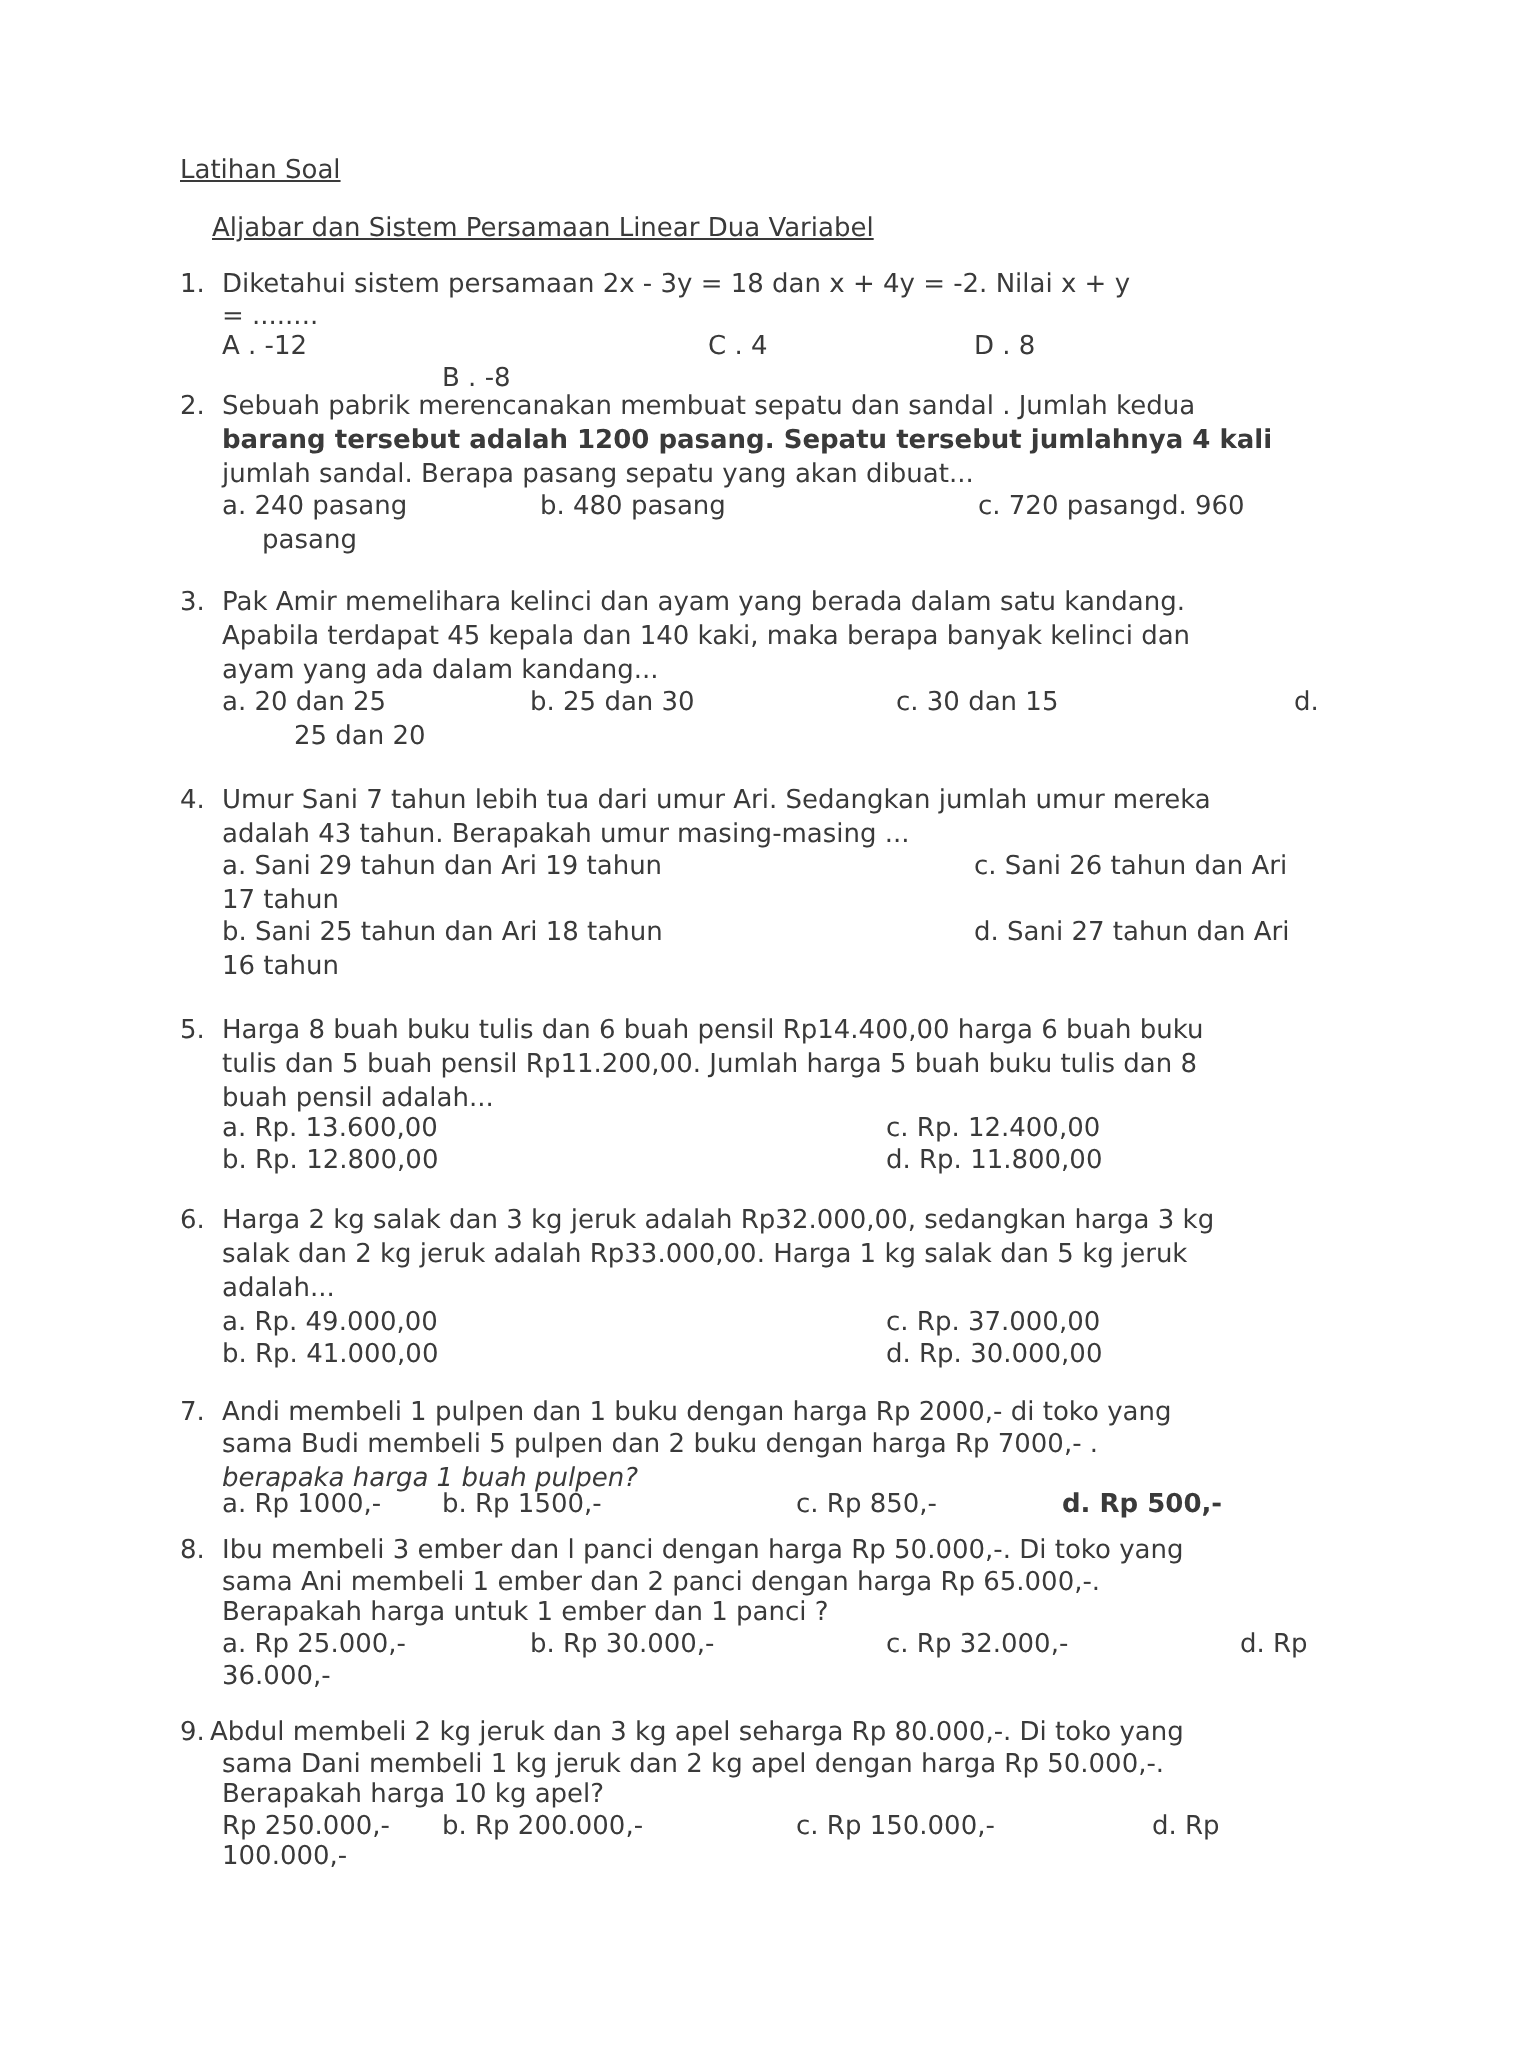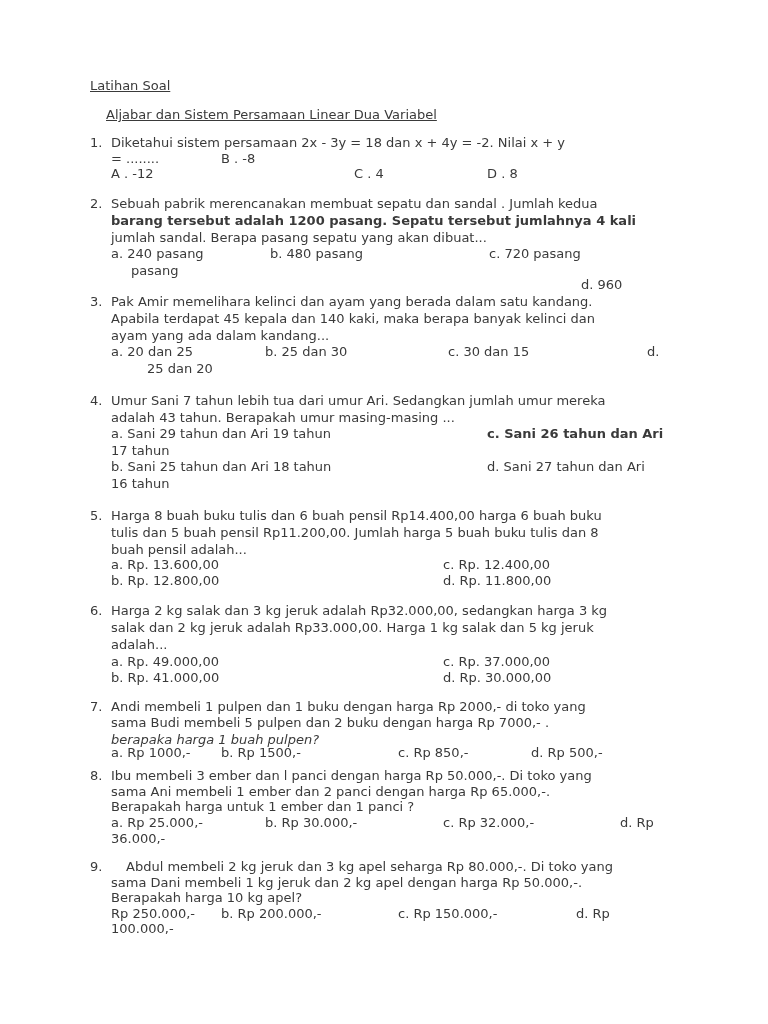--- a/index.html
+++ b/index.html
@@ -17,55 +17,55 @@
 
 <div>
   <div class="line u" style="left:90px;top:78px;">Latihan Soal </div>
   <div class="line u" style="left:106px;top:107px;">Aljabar dan Sistem Persamaan Linear Dua Variabel</div>
 
   <div>
     <div class="line" style="left:90px;top:135px;">1.</div>
     <div class="line" style="left:111px;top:135px;"> Diketahui sistem persamaan 2x - 3y = 18 dan x + 4y = -2. Nilai x + y</div>
     <div class="line" style="left:111px;top:151px;">= ........</div>
     <div class="opt" style="left:111px;top:166px;">A . -12</div>
-    <div class="opt" style="left:221px;top:151px;">B . -8</div>
+    <div class="opt" style="left:221px;top:182px;">B . -8</div>
     <div class="opt" style="left:354px;top:166px;">C . 4</div>
     <div class="opt" style="left:487px;top:166px;">D . 8</div>
   </div>
 
   <div>
     <div class="line" style="left:90px;top:196px;">2.</div>
     <div class="line" style="left:111px;top:196px;">Sebuah pabrik merencanakan membuat sepatu dan sandal . Jumlah kedua</div>
     <div class="line" style="left:111px;top:213px;font-weight:bold;">barang tersebut adalah 1200 pasang. Sepatu tersebut jumlahnya 4 kali</div>
     <div class="line" style="left:111px;top:230px;">jumlah sandal. Berapa pasang sepatu  yang akan dibuat...</div>
     <div class="opt" style="left:111px;top:246px;">a.  240 pasang</div>
     <div class="opt" style="left:270px;top:246px;">b. 480 pasang</div>
     <div class="opt" style="left:448px;top:246px;margin-left:41px;">c. 720 pasang</div>
-    <div class="opt" style="left:581px;top:246px;margin-top:31px;">d. 960</div>
+    <div class="opt" style="left:581px;top:246px;">d. 960</div>
     <div class="opt" style="left:131px;top:263px;">pasang</div>
   </div>
 
   <div>
     <div class="line" style="left:90px;top:294px;">3.</div>
     <div class="line" style="left:111px;top:294px;">Pak Amir memelihara kelinci dan ayam yang berada dalam satu kandang.</div>
     <div class="line" style="left:111px;top:311px;">Apabila terdapat 45 kepala dan 140 kaki, maka berapa banyak kelinci dan</div>
     <div class="line" style="left:111px;top:328px;">ayam yang ada dalam kandang...</div>
     <div class="opt" style="left:111px;top:344px;">a.  20 dan 25</div>
     <div class="opt" style="left:265px;top:344px;">b. 25 dan 30</div>
     <div class="opt" style="left:448px;top:344px;">c. 30  dan 15</div>
     <div class="opt" style="left:647px;top:344px;">d.</div>
     <div class="opt" style="left:147px;top:361px;">25 dan 20</div>
   </div>
 
   <div>
     <div class="line" style="left:90px;top:393px;">4.</div>
     <div class="line" style="left:111px;top:393px;">Umur Sani 7 tahun lebih tua dari umur Ari. Sedangkan jumlah umur mereka</div>
     <div class="line" style="left:111px;top:410px;">adalah 43 tahun. Berapakah umur masing-masing ...</div>
     <div class="opt" style="left:111px;top:426px;">a. Sani 29 tahun dan Ari 19 tahun</div>
-    <div class="opt" style="left:487px;top:426px;font-weight:bold;">c. Sani 26 tahun dan Ari</div>
+    <div class="opt" style="left:487px;top:426px;">c. Sani 26 tahun dan Ari</div>
     <div class="opt" style="left:111px;top:443px;">17 tahun</div>
     <div class="opt" style="left:111px;top:459px;">b. Sani 25 tahun dan Ari 18 tahun</div>
     <div class="opt" style="left:487px;top:459px;">d. Sani 27 tahun dan Ari</div>
     <div class="opt" style="left:111px;top:476px;">16 tahun</div>
   </div>
 
   <div>
     <div class="line" style="left:90px;top:508px;">5.</div>
     <div class="line" style="left:111px;top:508px;">Harga 8 buah buku tulis dan 6 buah pensil Rp14.400,00 harga 6 buah buku</div>
     <div class="line" style="left:111px;top:525px;">tulis dan 5 buah pensil Rp11.200,00. Jumlah harga 5 buah buku tulis dan 8</div>
@@ -88,38 +88,38 @@
   </div>
 
   <div>
     <div class="line" style="left:90px;top:699px;">7.</div>
     <div class="line" style="left:111px;top:699px;">Andi membeli 1 pulpen dan 1 buku dengan harga Rp 2000,- di toko yang</div>
     <div class="line" style="left:111px;top:715px;">sama Budi membeli 5 pulpen dan 2 buku dengan harga Rp 7000,- .</div>
     <div class="line" style="left:111px;top:732px;font-style:italic;">berapaka harga 1 buah pulpen?</div>
     <div class="opt" style="left:111px;top:745px;">a. Rp 1000,-</div>
     <div class="opt" style="left:221px;top:745px;">b. Rp 1500,-</div>
     <div class="opt" style="left:398px;top:745px;">c. Rp 850,-</div>
-    <div class="opt" style="left:531px;top:745px;">d. Rp 500,-</div>
+    <div class="opt" style="left:531px;top:745px;font-weight:bold;">d. Rp 500,-</div>
   </div>
 
   <div>
     <div class="line" style="left:90px;top:768px;">8.</div>
     <div class="line" style="left:111px;top:768px;">Ibu membeli 3 ember dan l panci dengan harga Rp 50.000,-. Di toko yang</div>
     <div class="line" style="left:111px;top:784px;">sama Ani membeli 1 ember dan 2 panci dengan harga Rp 65.000,-.</div>
     <div class="line" style="left:111px;top:799px;">Berapakah harga untuk 1 ember dan 1 panci ?</div>
     <div class="opt" style="left:111px;top:815px;">a. Rp 25.000,-</div>
     <div class="opt" style="left:265px;top:815px;">b. Rp 30.000,-</div>
     <div class="opt" style="left:443px;top:815px;">c. Rp 32.000,-</div>
     <div class="opt" style="left:620px;top:815px;">d. Rp</div>
     <div class="opt" style="left:111px;top:831px;">36.000,-</div>
   </div>
 
   <div>
     <div class="line" style="left:90px;top:859px;">9.</div>
-    <div class="line" style="left:126px;top:859px;">Abdul membeli 2 kg jeruk dan 3 kg apel seharga Rp 80.000,-. Di toko yang</div>
+    <div class="line" style="left:105px;top:859px;">Abdul membeli 2 kg jeruk dan 3 kg apel seharga Rp 80.000,-. Di toko yang</div>
     <div class="line" style="left:111px;top:875px;">sama Dani membeli 1 kg jeruk dan 2 kg apel dengan harga Rp 50.000,-.</div>
     <div class="line" style="left:111px;top:890px;">Berapakah harga 10 kg apel?</div>
     <div class="opt" style="left:111px;top:906px;">Rp 250.000,-</div>
     <div class="opt" style="left:221px;top:906px;">b. Rp 200.000,-</div>
     <div class="opt" style="left:398px;top:906px;">c. Rp 150.000,-</div>
     <div class="opt" style="left:576px;top:906px;">d. Rp</div>
     <div class="opt" style="left:111px;top:921px;">100.000,-</div>
   </div>
 </div>
 

